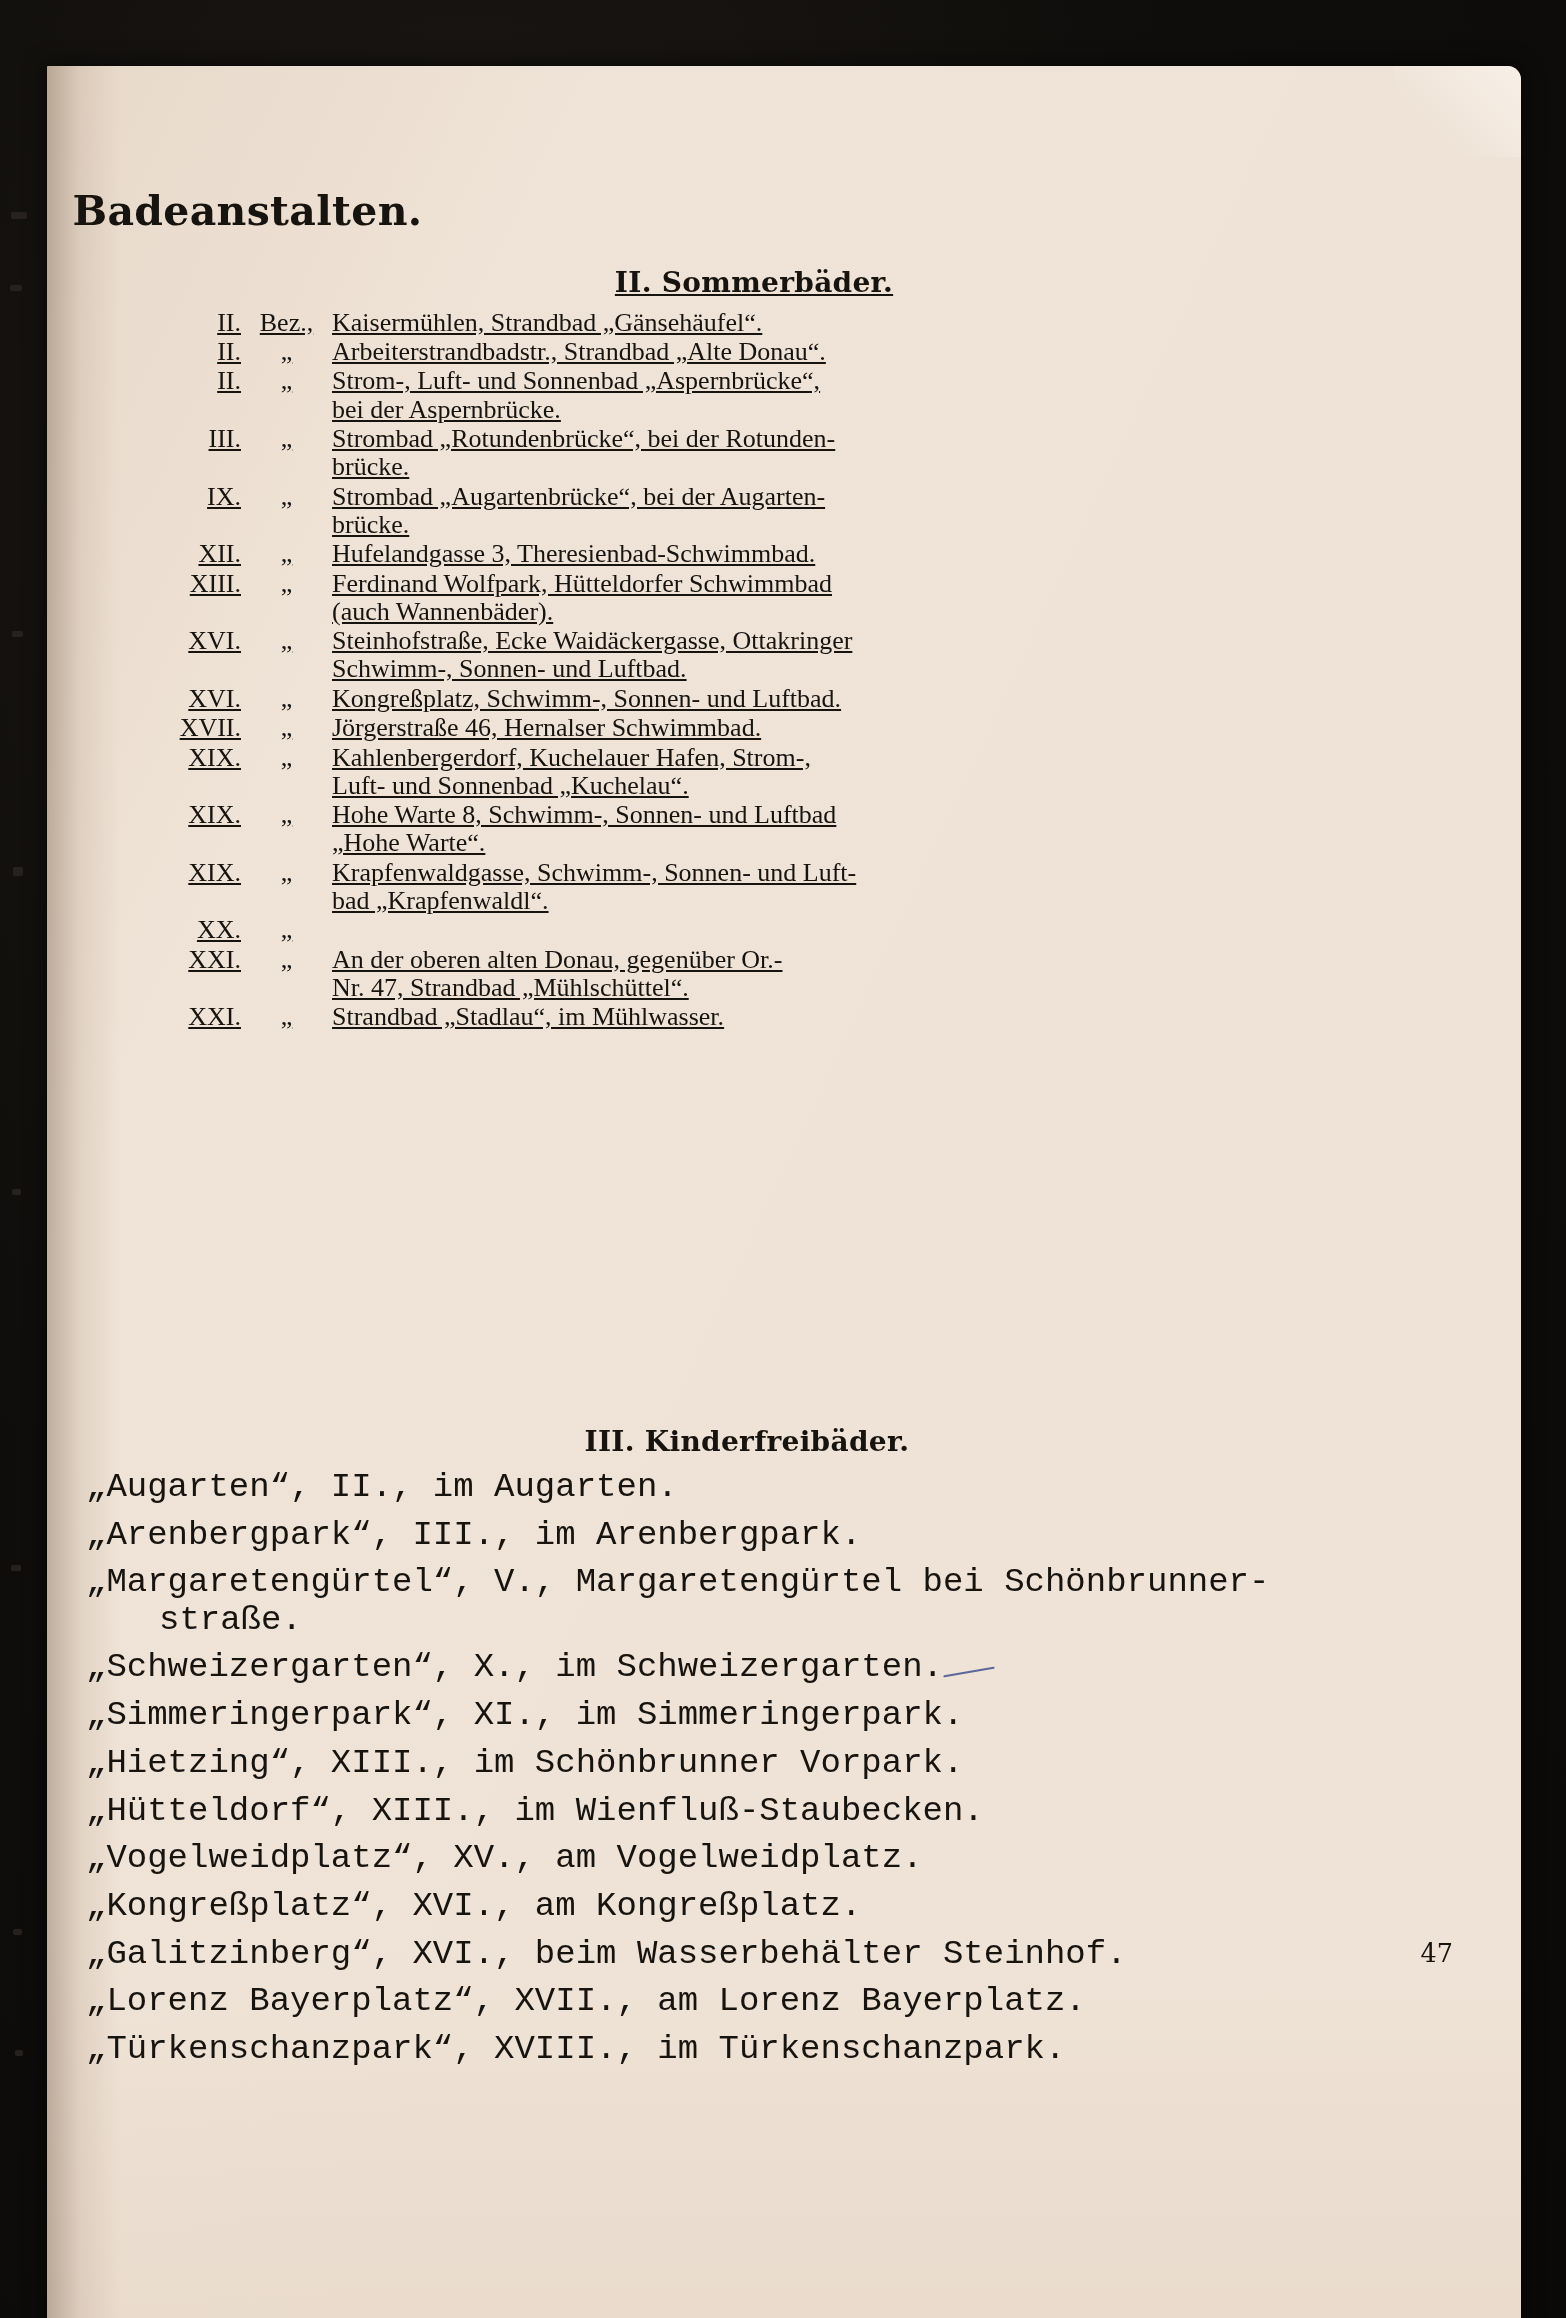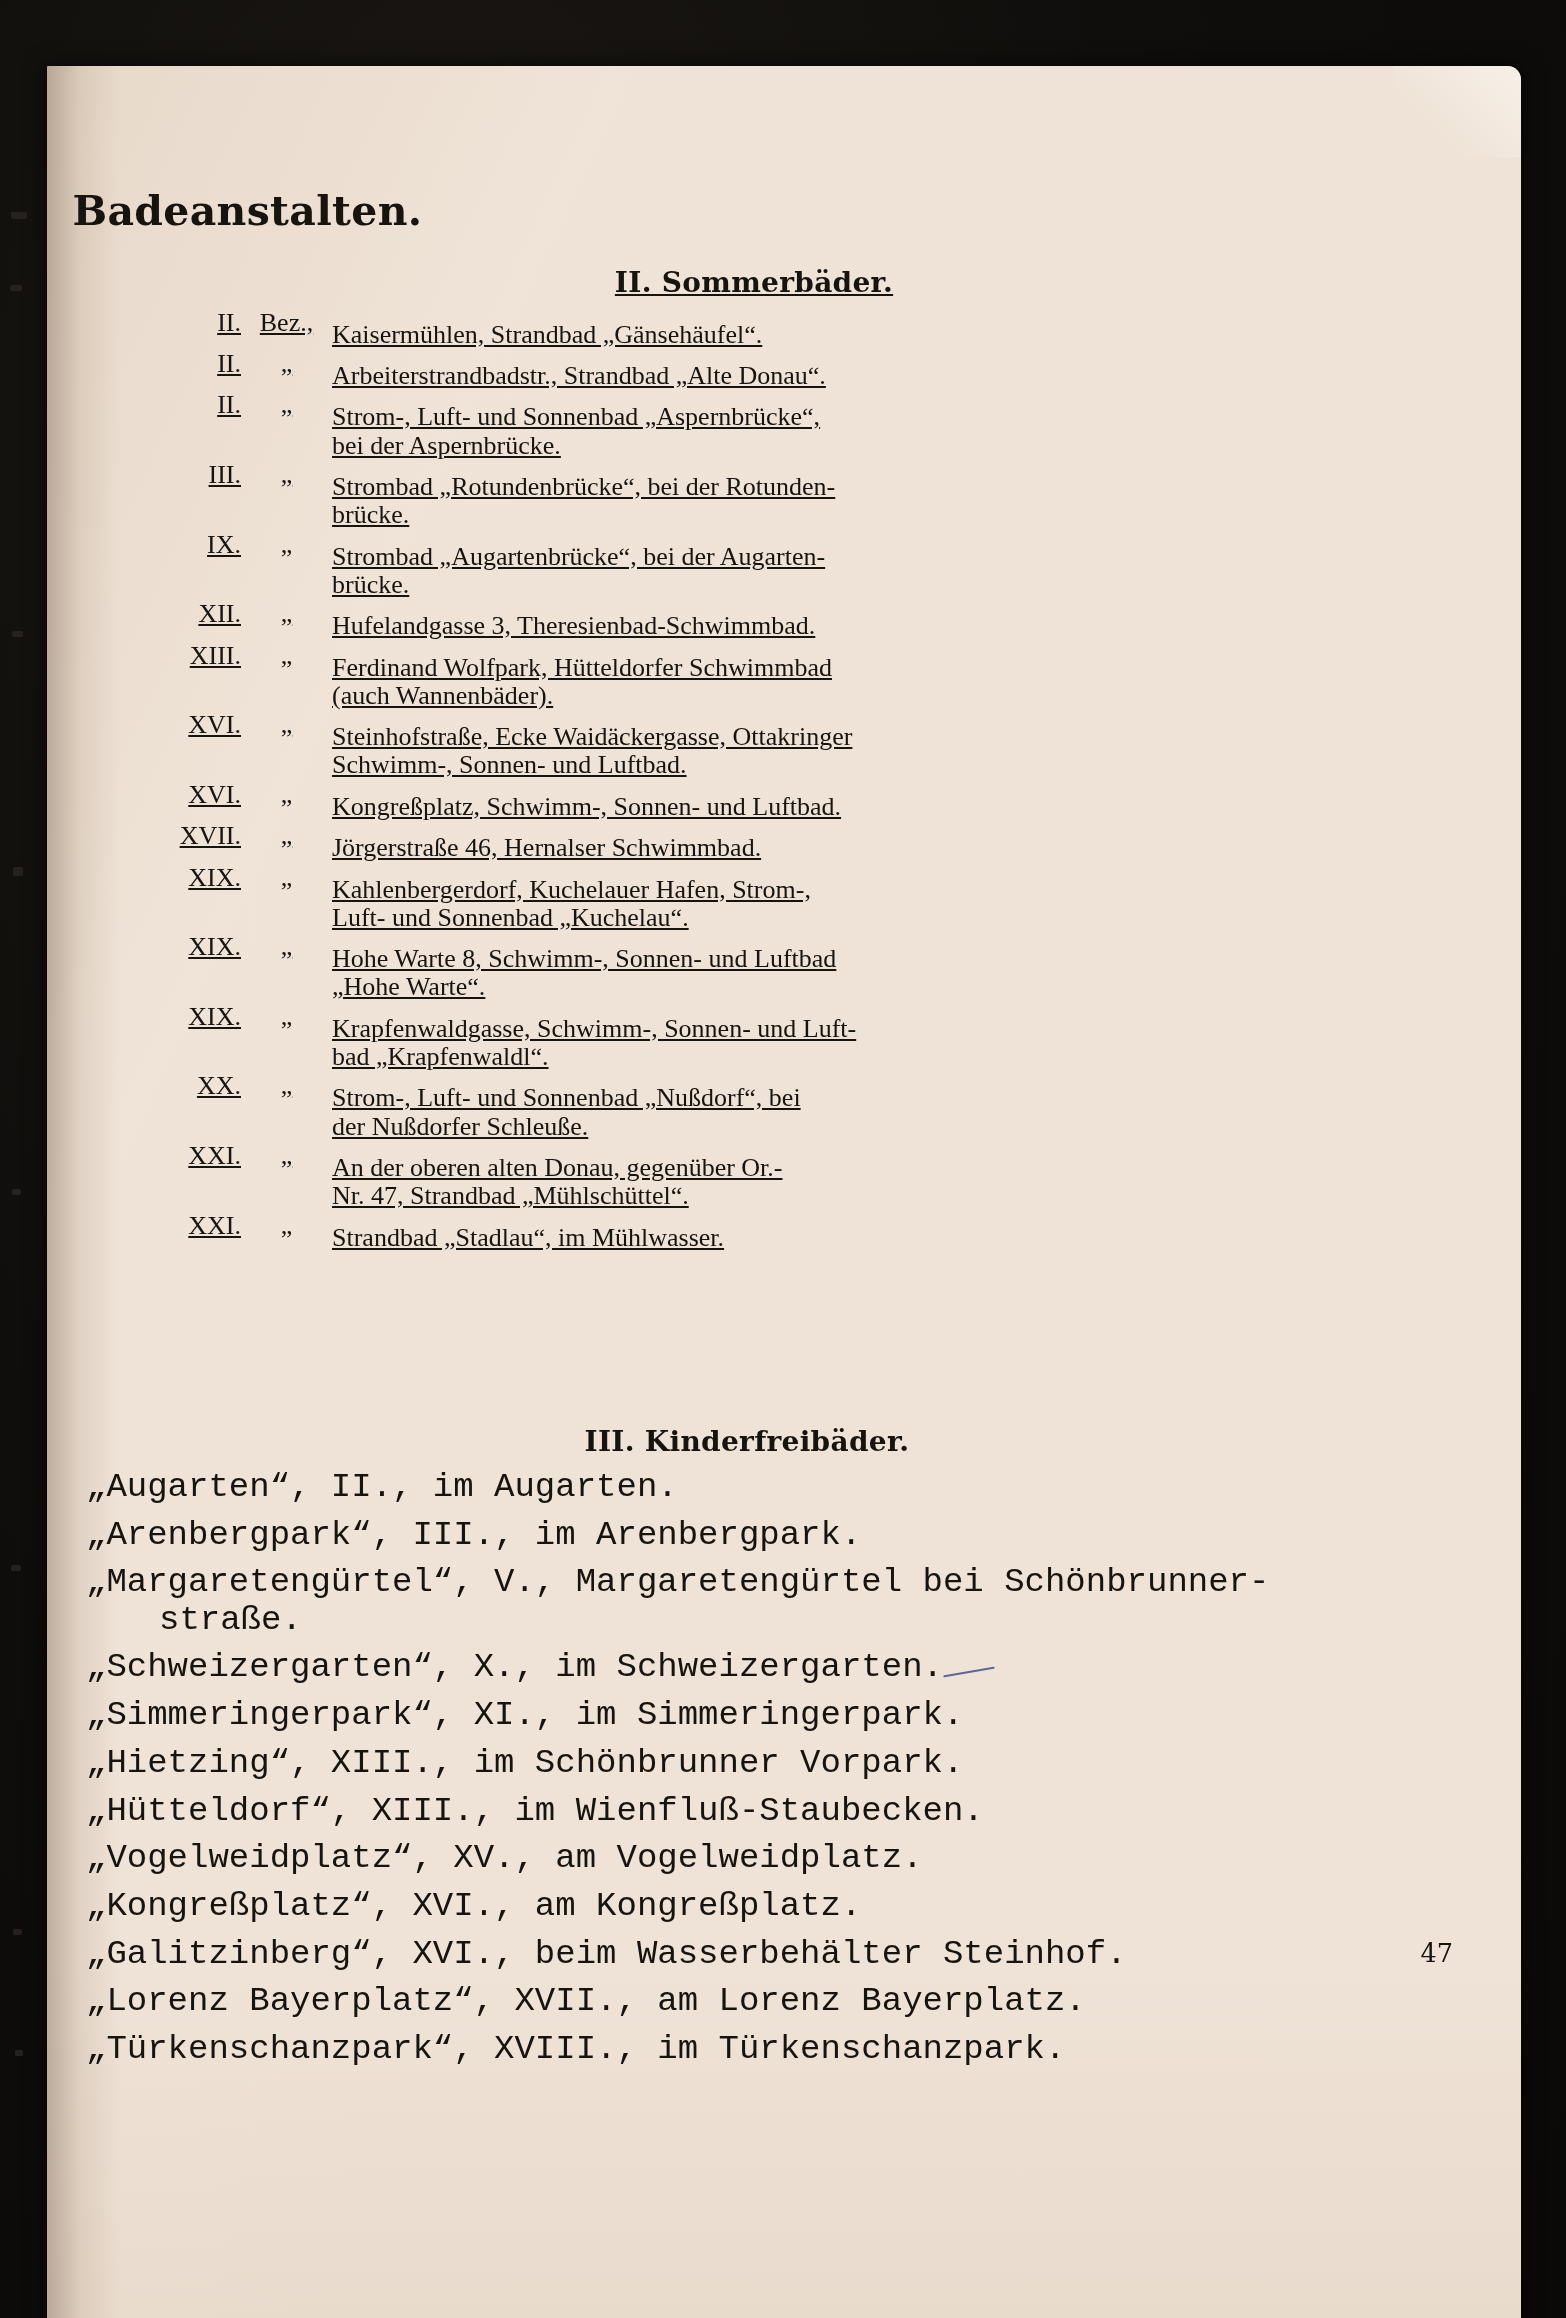--- a/index.html
+++ b/index.html
@@ -120,21 +120,20 @@
     padding-right: 0;
     white-space: nowrap;
   }
   .d-dito {
     flex: 0 0 91px;
     text-align: center;
     white-space: nowrap;
   }
   .d-text {
     flex: 1 1 auto;
-    margin-top: 12px;
   }
   .d-text .cont {
     display: block;
   }
 
   
   .kinder-list {
     position: absolute;
     left: 39px;
     top: 1359px;
@@ -296,24 +295,20 @@
         <span class="d-dito">„</span>
         <span class="d-text">
           <span>Krapfenwaldgasse, Schwimm-, Sonnen- und Luft-</span>
           <span class="cont">bad  „Krapfenwaldl“.</span>
         </span>
       </div>
 
       <div class="d-row">
         <span class="d-bez">XX.</span>
         <span class="d-dito">„</span>
-        <span class="d-text">
-          <span>Strom-, Luft- und Sonnenbad „Nußdorf“, bei</span>
-          <span class="cont">der Nußdorfer Schleuße.</span>
-        </span>
       </div>
 
       <div class="d-row">
         <span class="d-bez">XXI.</span>
         <span class="d-dito">„</span>
         <span class="d-text">
           <span>An der oberen alten Donau, gegenüber Or.-</span>
           <span class="cont">Nr. 47, Strandbad „Mühlschüttel“.</span>
         </span>
       </div>

